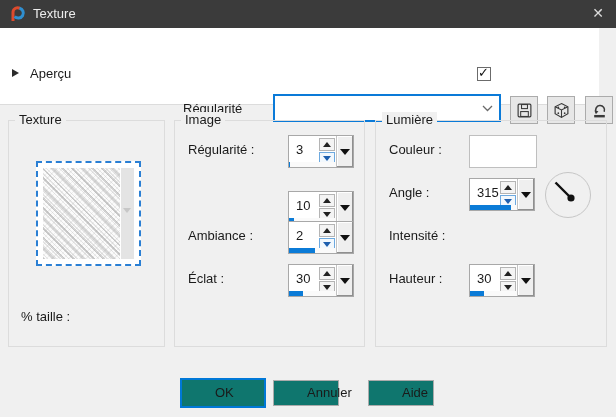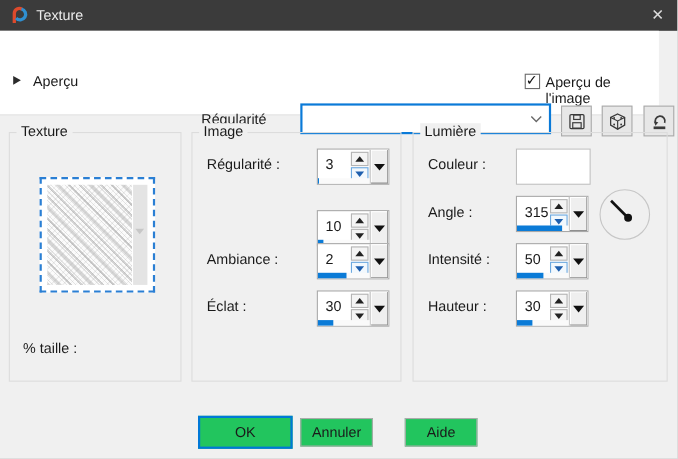--- a/index.html
+++ b/index.html
@@ -51,21 +51,21 @@
   .ddbtn { position:absolute; right:0; top:0; width:17px; height:31px; background:#efefef; border-left:1px solid #c3c3c3; box-shadow:inset -1px -1px 0 #8f8f8f, inset 1px 1px 0 #ffffff; display:flex; align-items:center; justify-content:center; }
   .tdb { width:0; height:0; border-left:5px solid transparent; border-right:5px solid transparent; border-top:6px solid #101010; }
   .track { position:absolute; left:0; bottom:0; right:17px; height:5px; background:#fafafa; }
   .fill { display:block; height:5px; }
 
   
   .swatch { position:absolute; left:93px; top:14px; width:68px; height:33px; border:1px solid #bfbfbf; }
   .dial { position:absolute; left:169px; top:51px; width:46px; height:46px; border-radius:50%; border:1px solid #c6c6c6; }
 
   
-  .btn { position:absolute; background:#22c55e; border:1px solid #ababab; text-align:center; }
+  .btn { position:absolute; background:#0f766e; border:1px solid #ababab; text-align:left;padding-left:33px; }
   .btn-ok { left:180px; top:378px; width:86px; height:30px; line-height:26px; border:2px solid #0078d7; }
   .btn-cancel { left:273px; top:380px; width:66px; height:26px; line-height:24px; }
   .btn-help { left:368px; top:380px; width:66px; height:26px; line-height:24px; }
 
   .label { position:absolute; }
 </style>
 </head>
 <body>
 
 <div class="dialog">
@@ -78,21 +78,20 @@
     <span class="title">Texture</span>
     <span class="close">✕</span>
   </div>
 
   <div class="toppanel">
     <span class="expander-tri"></span>
     <span class="expander-label">Aperçu</span>
     <span class="checkbox">
       <span class="mark">✓</span>
     </span>
-    <span class="checkbox-label">Aperçu de l'image</span>
 
     <span class="presets-label">Régularité</span>
     <div class="combo">
       <span></span>
       <svg class="chev" width="11" height="7">
         <path d="M1 1 L5.5 5.5 L10 1" stroke="#6a6a6a" fill="none" stroke-width="1.3"></path>
       </svg>
     </div>
     <div class="tool-btn" style="left:510px;">
       <svg width="17" height="17" viewBox="0 0 16 16">
@@ -225,35 +224,20 @@
         </span>
     </div>
     <div class="dial">
       <svg width="46" height="46" viewBox="0 0 46 46">
         <line x1="24" y1="24" x2="9.5" y2="9.5" stroke="#111" stroke-width="2.4"></line>
         <circle cx="25" cy="25" r="3.6" fill="#111"></circle>
       </svg>
     </div>
 
     <span class="label" style="left:13px;top:107px;">Intensité :</span>
-    <div class="spin" style="left:93px;top:100px;">
-      <span class="spin-val">50</span>
-      <span class="sbtn up">
-          <i class="tu"></i>
-        </span>
-      <span class="sbtn dn hl">
-          <i class="td"></i>
-        </span>
-      <span class="ddbtn">
-          <i class="tdb"></i>
-        </span>
-      <span class="track">
-          <i class="fill" style="width: 50%; background: rgb(11, 123, 215);"></i>
-        </span>
-    </div>
 
     <span class="label" style="left:13px;top:150px;">Hauteur :</span>
     <div class="spin" style="left:93px;top:143px;">
       <span class="spin-val">30</span>
       <span class="sbtn up">
           <i class="tu"></i>
         </span>
       <span class="sbtn dn">
           <i class="td"></i>
         </span>

